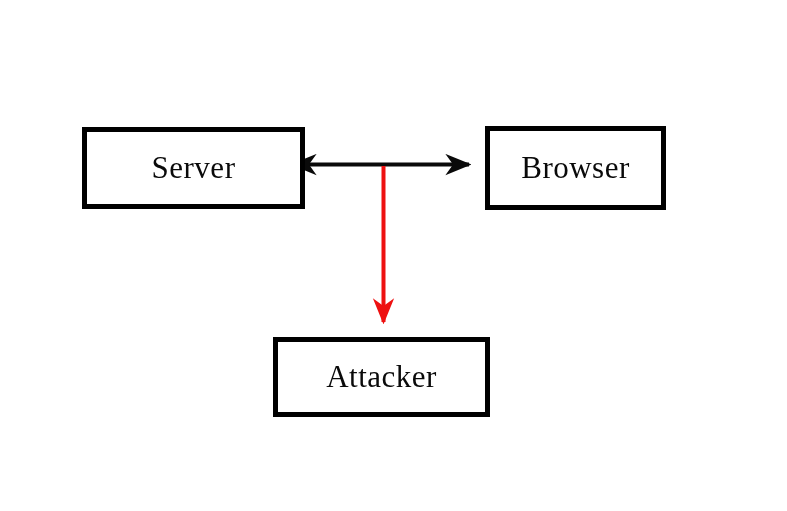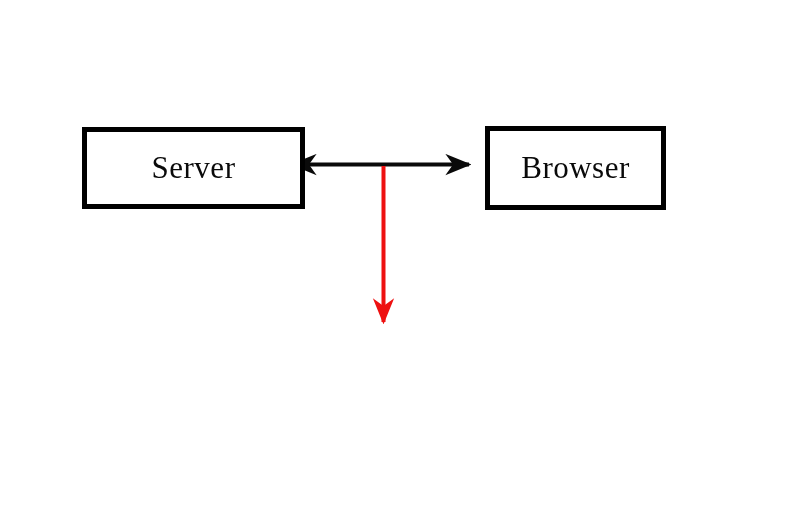--- a/index.html
+++ b/index.html
@@ -67,14 +67,17 @@
   </svg>
 
   <div class="node node-server">
     <span class="node-label">Server</span>
   </div>
 
   <div class="node node-browser">
     <span class="node-label">Browser</span>
   </div>
 
+  <div class="node node-attacker">
+    <span class="node-label">Attacker</span>
+  </div>
 
 </div>
 
 </body></html>

